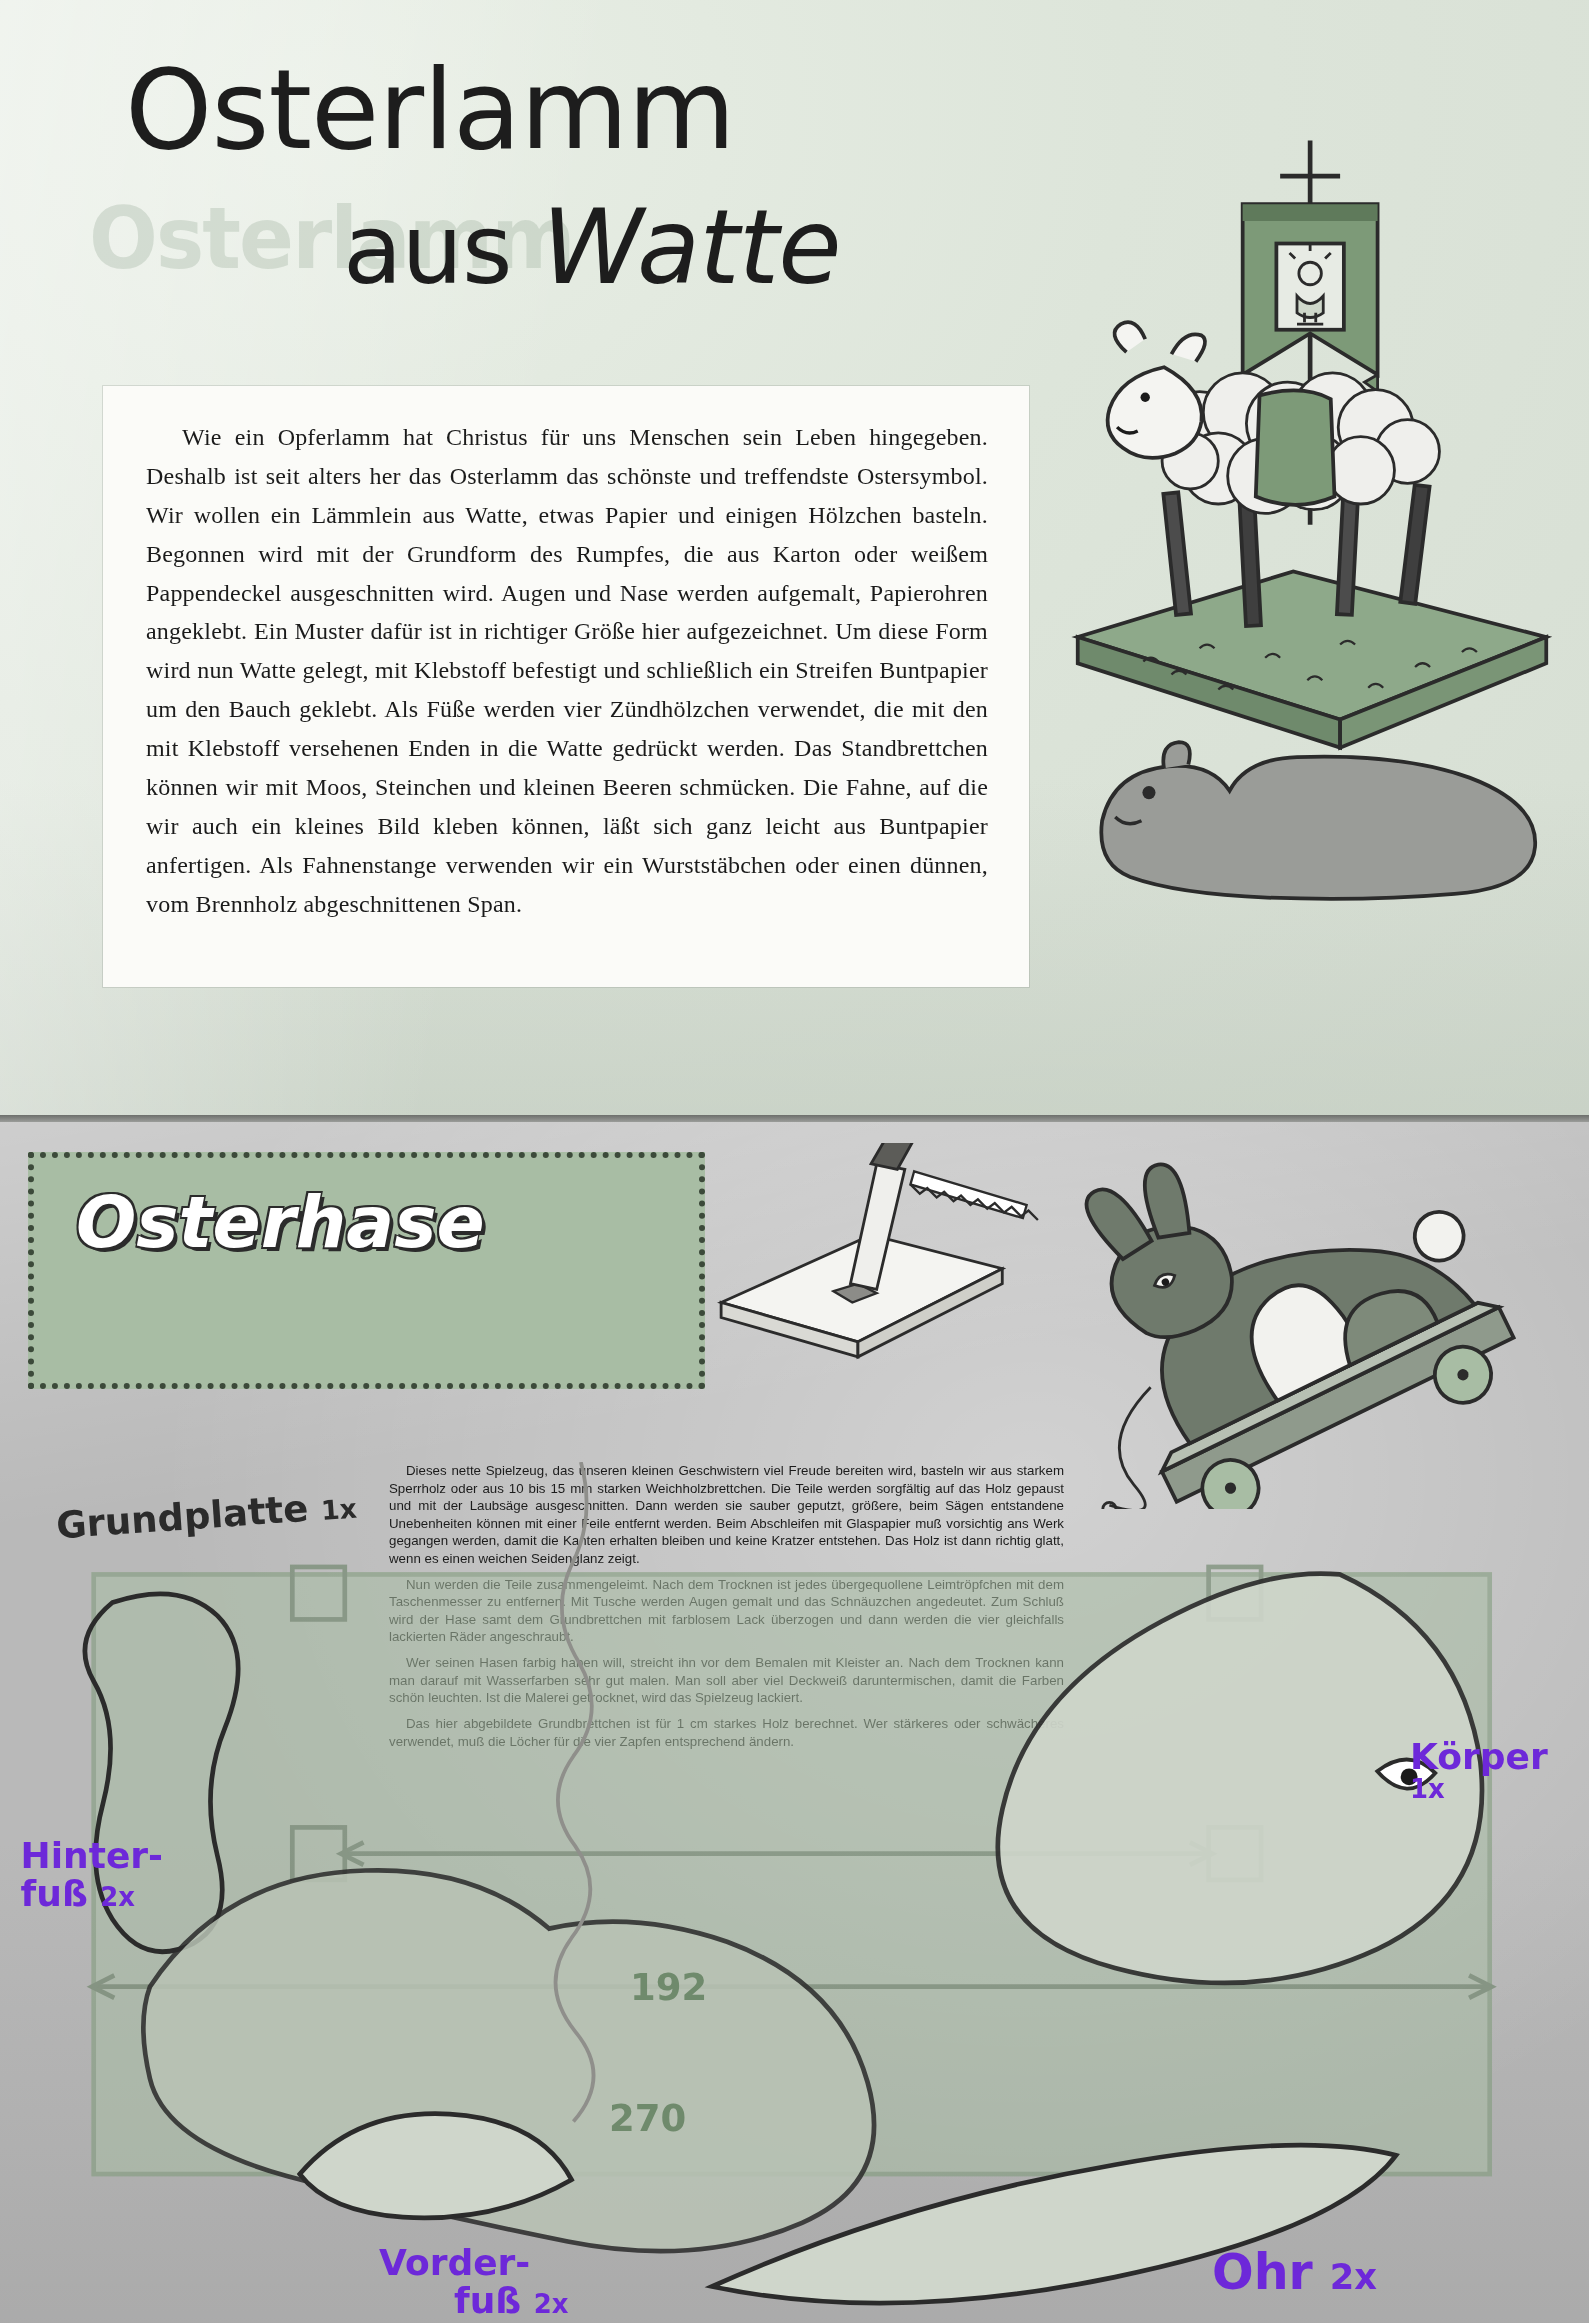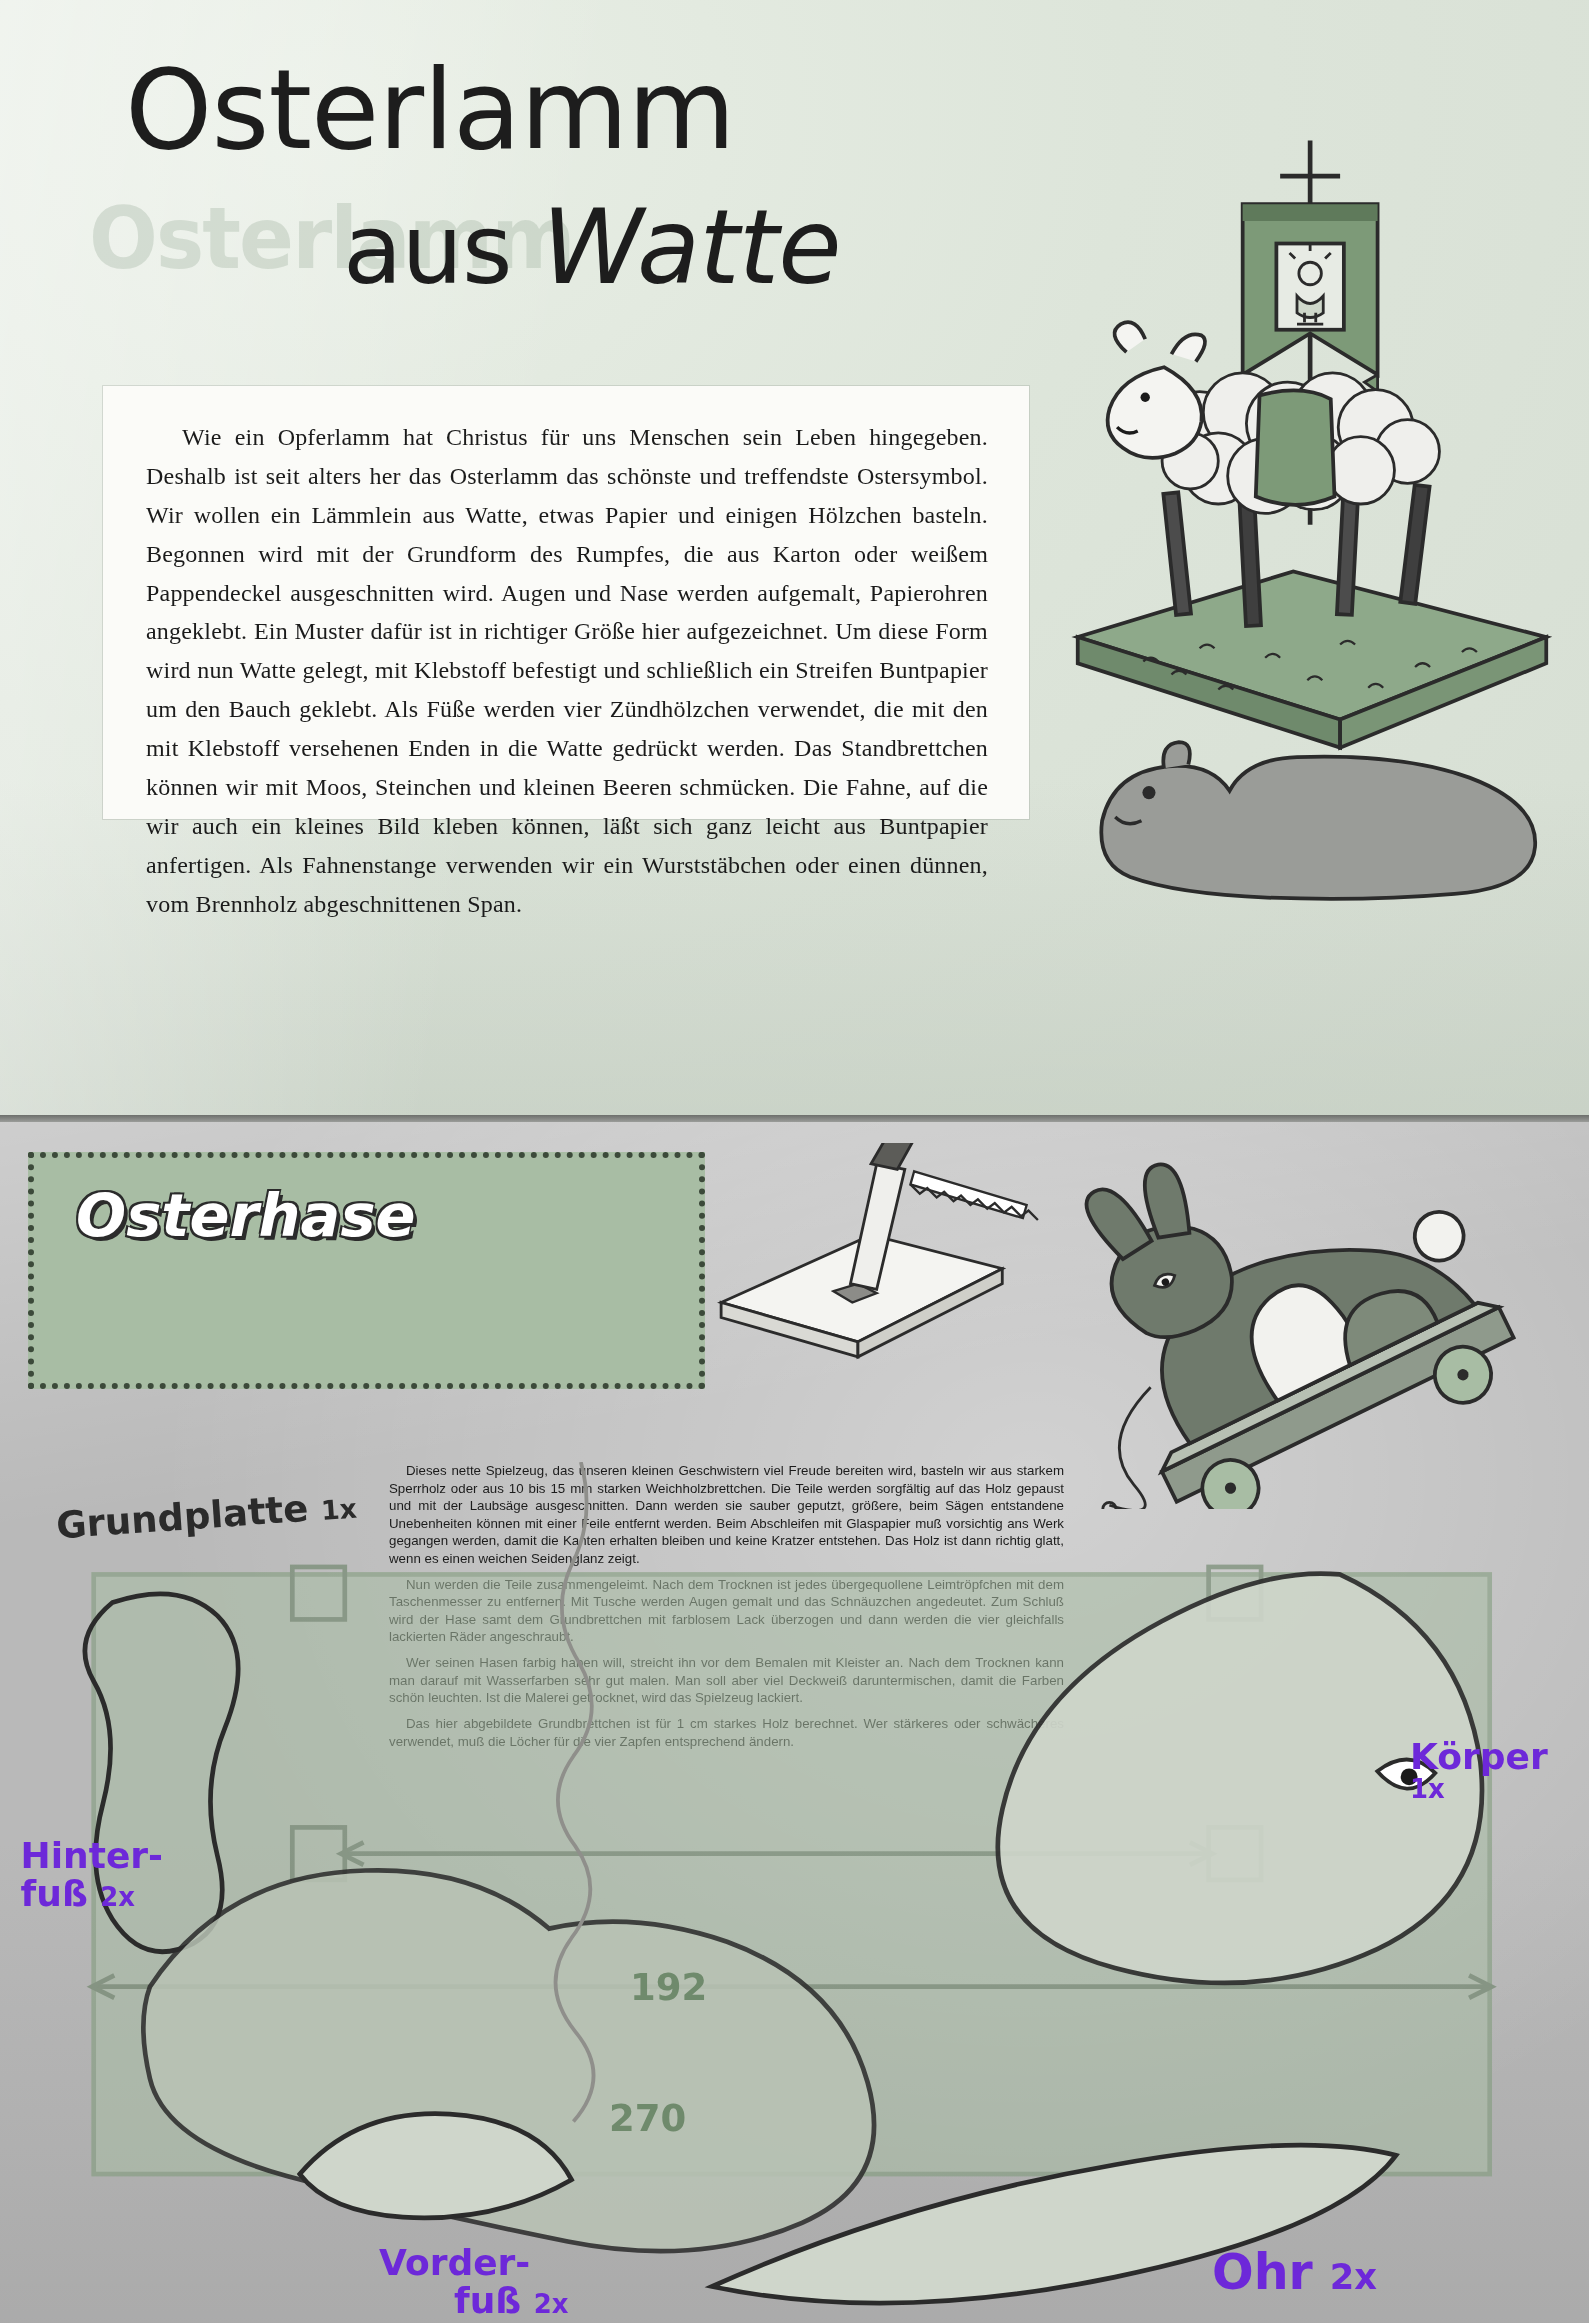--- a/index.html
+++ b/index.html
@@ -51,21 +51,21 @@
     left:343px; top:187px;
     font-size:97px;
     letter-spacing:-0.9px;
   }
   .title-2 .aus{ font-style:normal; }
   .title-2 .watte{ font-style:italic; font-size:103px; }
 
   .text-card{
     position:absolute;
     left:103px; top:386px;
-    width:926px; height:433px;
+    width:926px; height:601px;
     background:#fbfbf8;
     box-shadow:0 0 0 0.9px rgba(120,130,120,0.25);
   }
   .text-card .inner{
     padding:32px 41px 28px 43px;
     font-family:"Liberation Serif", serif;
     font-size:24px;
     line-height:1.62;
     color:#1b1b1b;
     text-align:justify;
@@ -99,21 +99,21 @@
 
   .logo-box{
     position:absolute; left:28px; top:37px; width:665px; height:225px;
     background:#a8bda4;
     border:6.6px dotted #3c4a3a;
   }
   .logo-1{
     position:absolute; left:42px; top:22.5px;
     font-family:"DejaVu Sans", sans-serif;
     font-style:italic; font-weight:bold;
-    font-size:59px; color:#ffffff;
+    font-size:71px; color:#ffffff;
     text-shadow:3.7px 3.7px 0 #2b2b2b, -1.9px -1.9px 0 #2b2b2b, 1.9px -1.9px 0 #2b2b2b, -1.9px 1.9px 0 #2b2b2b;
     white-space:nowrap;
   }
   .logo-2{
     position:absolute; left:178px; top:122px;
     font-family:"DejaVu Sans", sans-serif;
     font-style:italic; font-weight:bold;
     font-size:60px; color:#ffffff;
     text-shadow:2.8px 2.8px 0 #2b2b2b, -1.9px -1.9px 0 #2b2b2b, 1.9px -1.9px 0 #2b2b2b, -1.9px 1.9px 0 #2b2b2b;
     white-space:nowrap;

